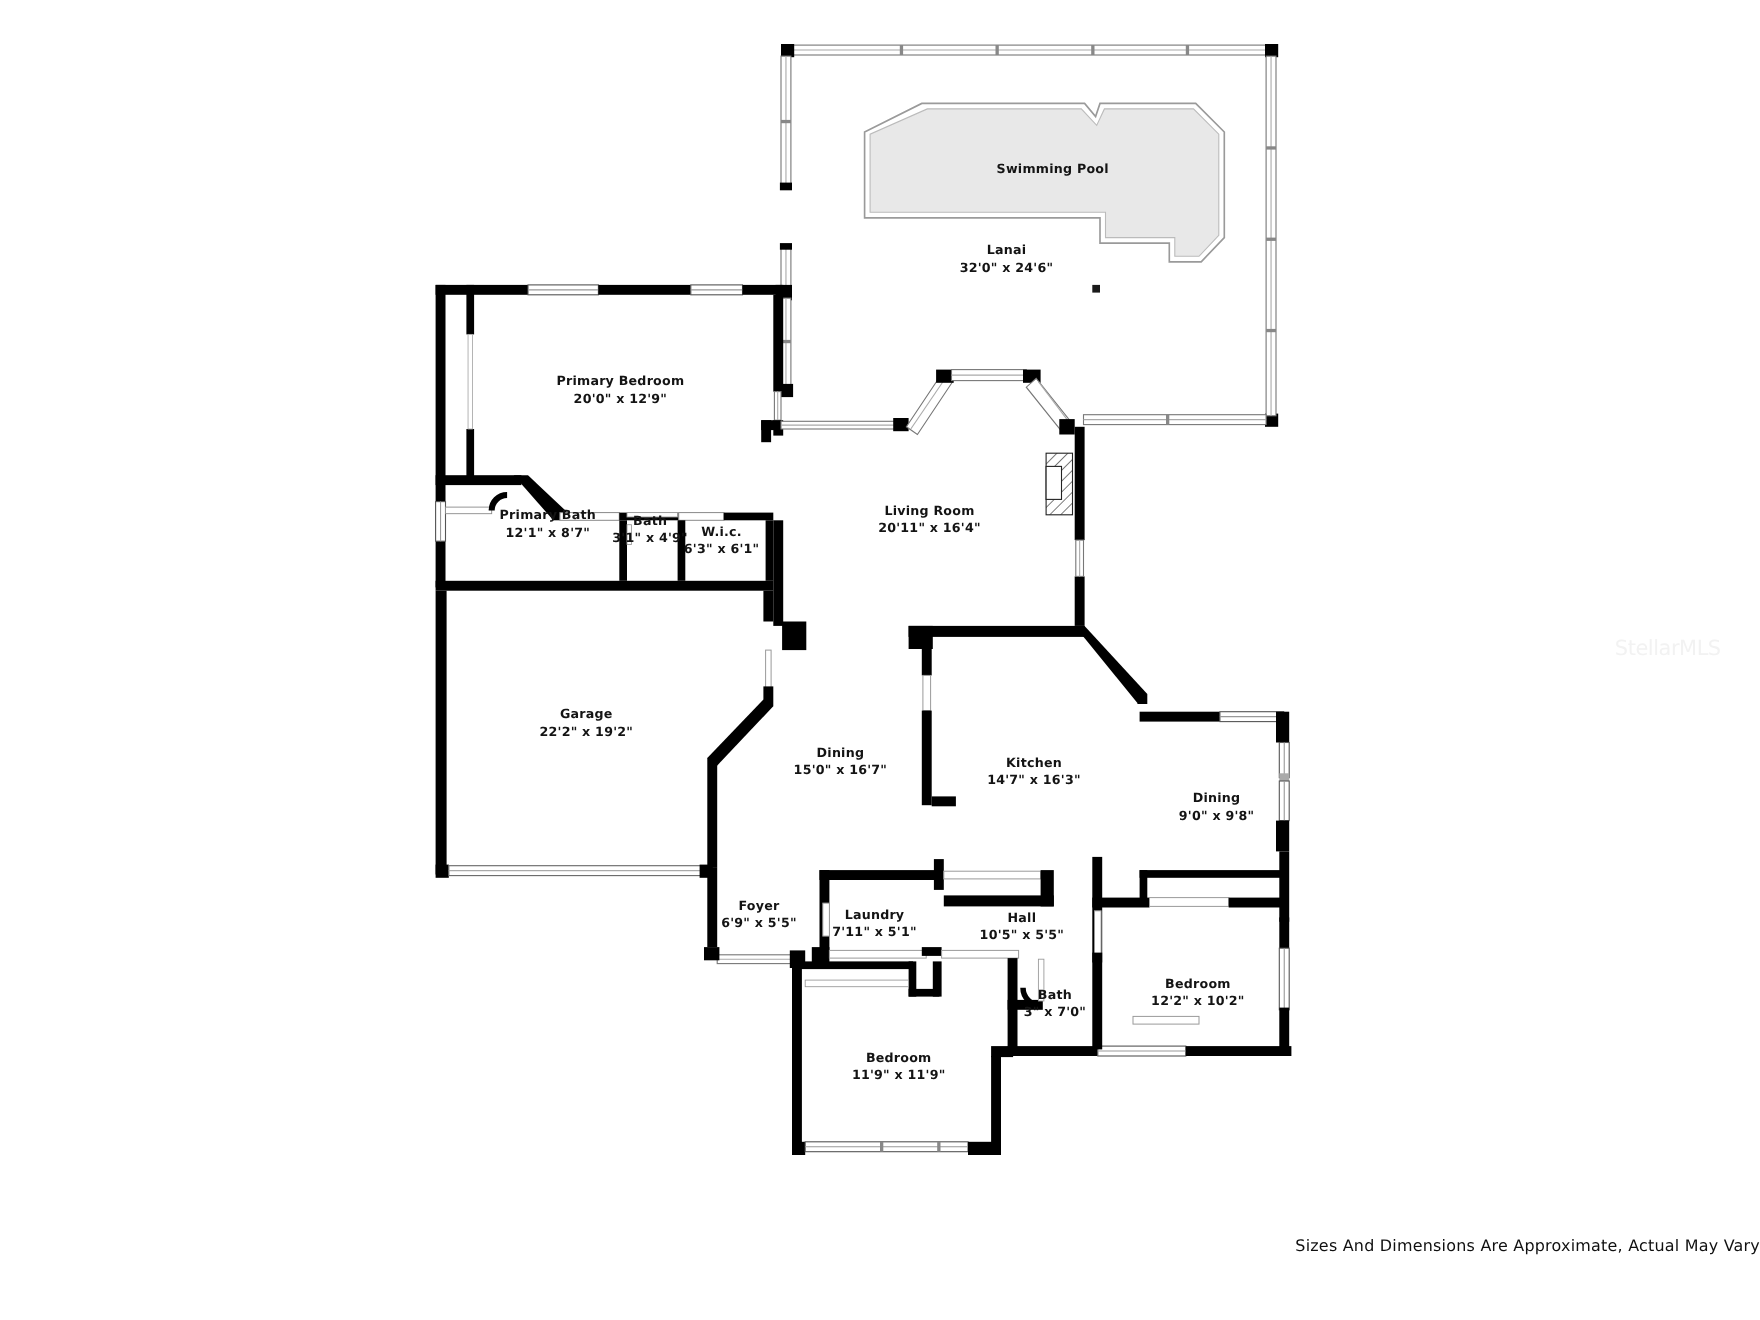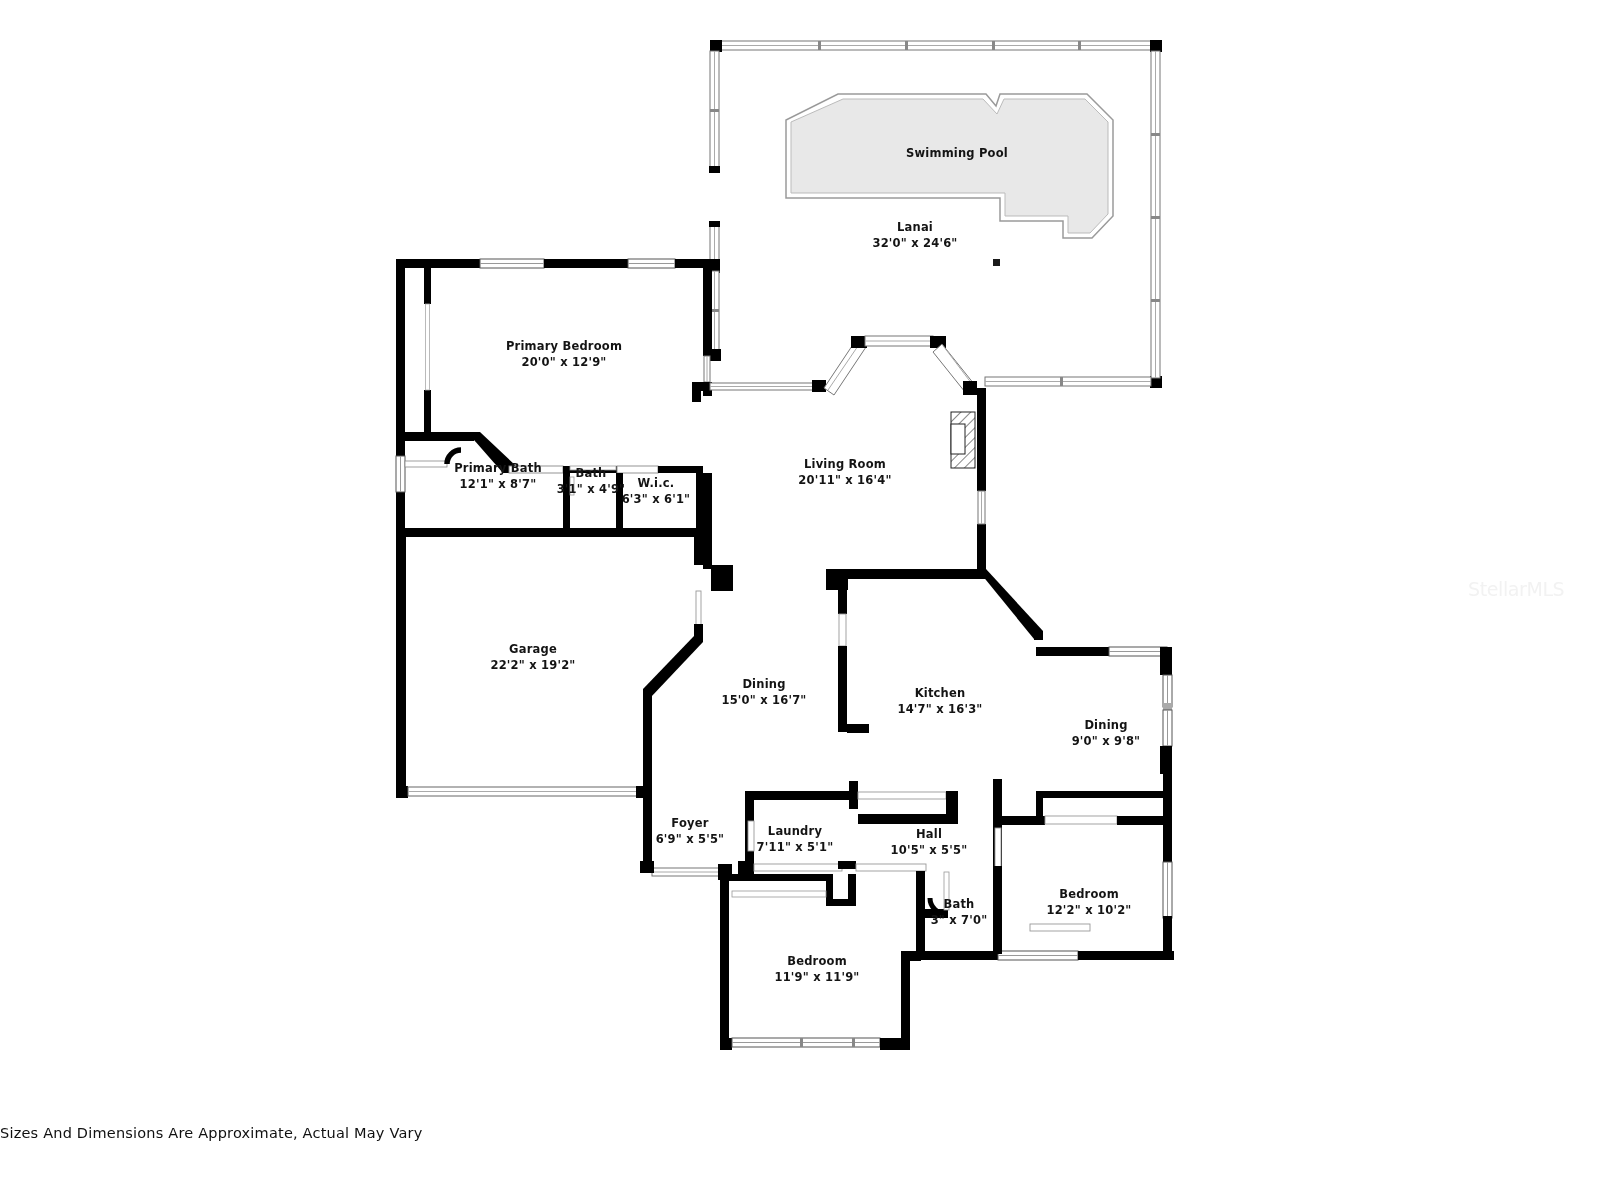--- a/index.html
+++ b/index.html
@@ -38,21 +38,21 @@
     font-size: 11.5px;
     fill: #141414;
     text-anchor: middle;
     letter-spacing: 0.2px;
   }
   .caption {
     position: absolute;
     left: 0;
     top: 1125px;
     width: 1600px;
-    text-align: left;
+    text-align: right;
     font-family: "DejaVu Sans", "Liberation Sans", sans-serif;
     font-size: 14.5px;
     color: #101010;
     letter-spacing: 0.2px;
   }
   .watermark {
     position: absolute;
     left: 1468px;
     top: 578px;
     font-family: "DejaVu Sans", "Liberation Sans", sans-serif;

